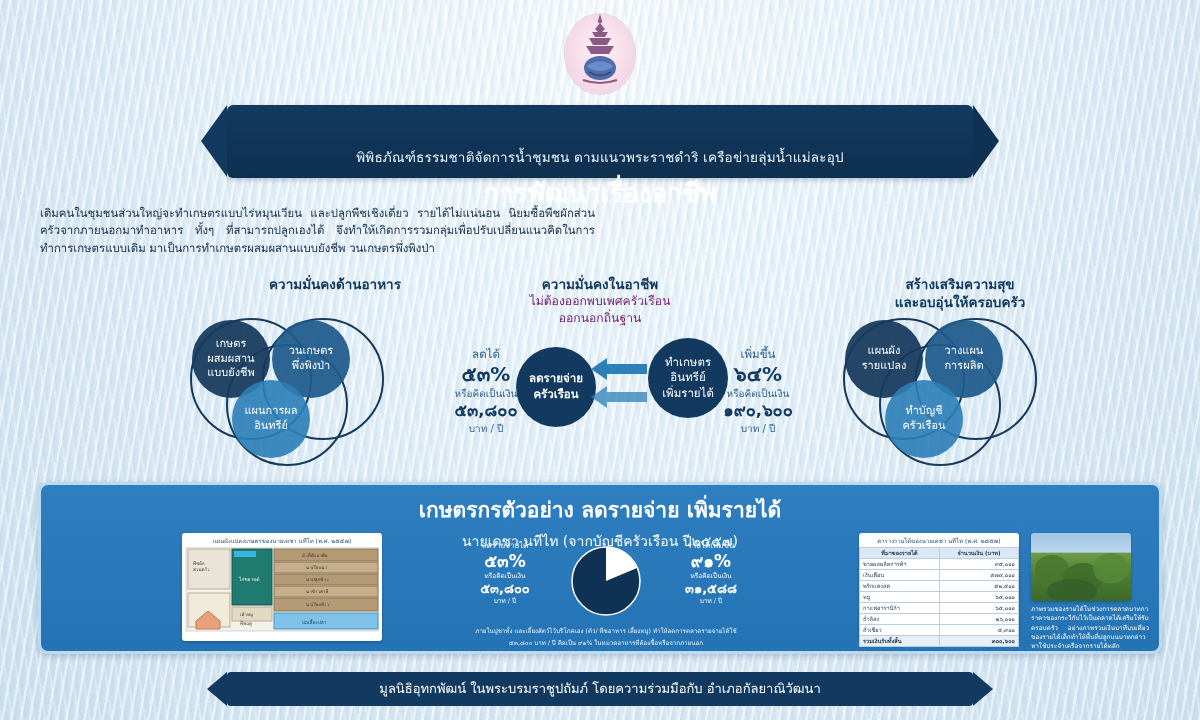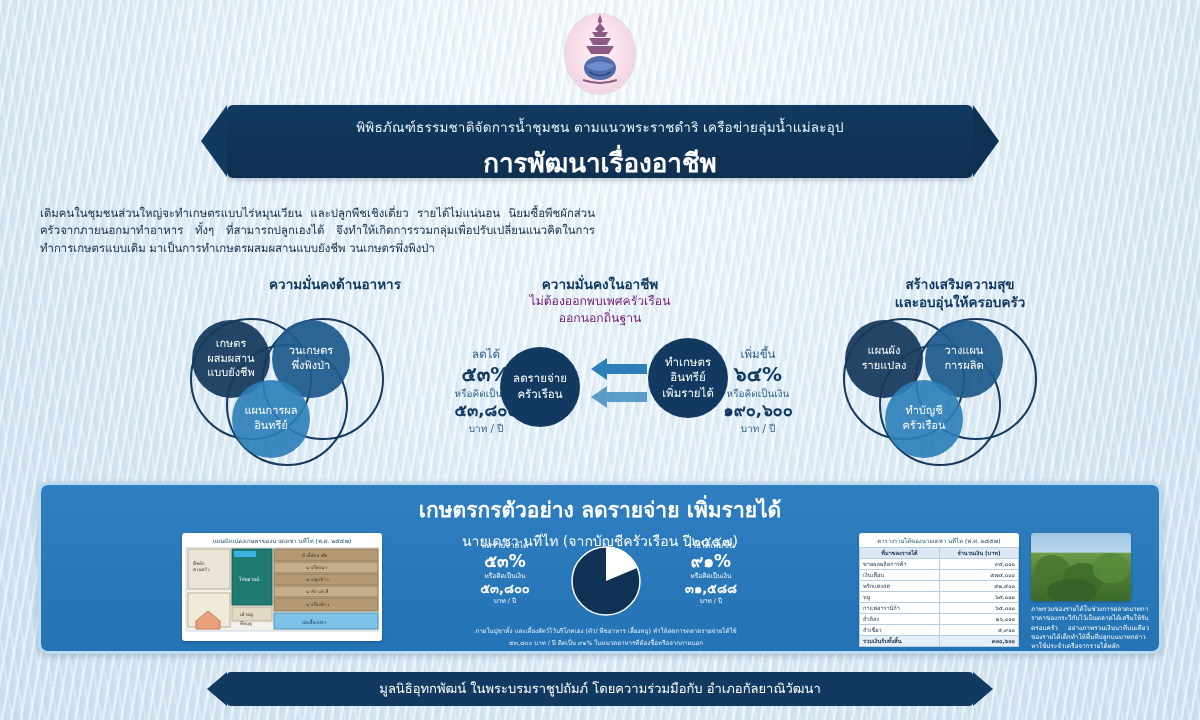--- a/index.html
+++ b/index.html
@@ -35,21 +35,21 @@
     background:linear-gradient(180deg,#123a60 0%,#0e2f50 100%);
     border-radius:6px;
     box-shadow:0 2px 5px rgba(20,50,80,.25);
     text-align:center;color:#fff;
   }
   .title-banner::before,.title-banner::after{
     content:"";position:absolute;top:0;width:0;height:0;
   }
   .title-banner::before{left:-26px;border-top:36.5px solid transparent;border-bottom:36.5px solid transparent;border-right:26px solid #123a60;}
   .title-banner::after{right:-26px;border-top:36.5px solid transparent;border-bottom:36.5px solid transparent;border-left:26px solid #0f3153;}
-  .title-sub{font-size:13.5px;letter-spacing:.2px;padding-top:11px;color:#eaf3fb;}
+  .title-sub{font-size:13.5px;letter-spacing:.2px;padding-top:11px;color:#eaf3fb;margin-top:30px;}
   .title-main{font-size:26px;font-weight:bold;padding-top:4px;color:#ffffff;}
 
   
   .intro{position:absolute;top:205px;font-size:11.4px;line-height:1.52;color:#17314a;text-align:justify;}
   .intro.left{left:40px;width:555px;}
   .intro.right{left:608px;width:555px;}
 
   
   .sec-head{position:absolute;text-align:center;color:#123a60;font-weight:bold;font-size:13.5px;line-height:1.35;}
   .sec-head.h1{left:205px;top:275px;width:260px;}
@@ -177,21 +177,21 @@
   </div>
 
   <div class="stat" style="left:432px;top:345px;width:108px;">
     <div class="lbl">ลดได้</div>
     <div class="pct">๕๓%</div>
     <div class="eq">หรือคิดเป็นเงิน</div>
     <div class="amt">๕๓,๘๐๐</div>
     <div class="unit">บาท / ปี</div>
   </div>
 
-  <div class="hub" style="left:500px;top:347px;width:80px;height:80px;white-space:pre-line;">ลดรายจ่าย
+  <div class="hub" style="left:516px;top:347px;width:80px;height:80px;white-space:pre-line;font-weight:bold;">ลดรายจ่าย
 ครัวเรือน</div>
 
   <svg class="arrow" style="left:589px;top:358px;" width="60" height="60" viewBox="0 0 60 60">
     <path d="M58 6 L18 6 L18 0 L2 11 L18 22 L18 16 L58 16 Z" fill="#2c7fb8"></path>
     <path d="M58 34 L18 34 L18 28 L2 39 L18 50 L18 44 L58 44 Z" fill="#2c7fb8" opacity=".75"></path>
   </svg>
 
   <div class="hub" style="left:648px;top:338px;width:80px;height:80px;white-space:pre-line;">ทำเกษตร
 อินทรีย์
 เพิ่มรายได้</div>

